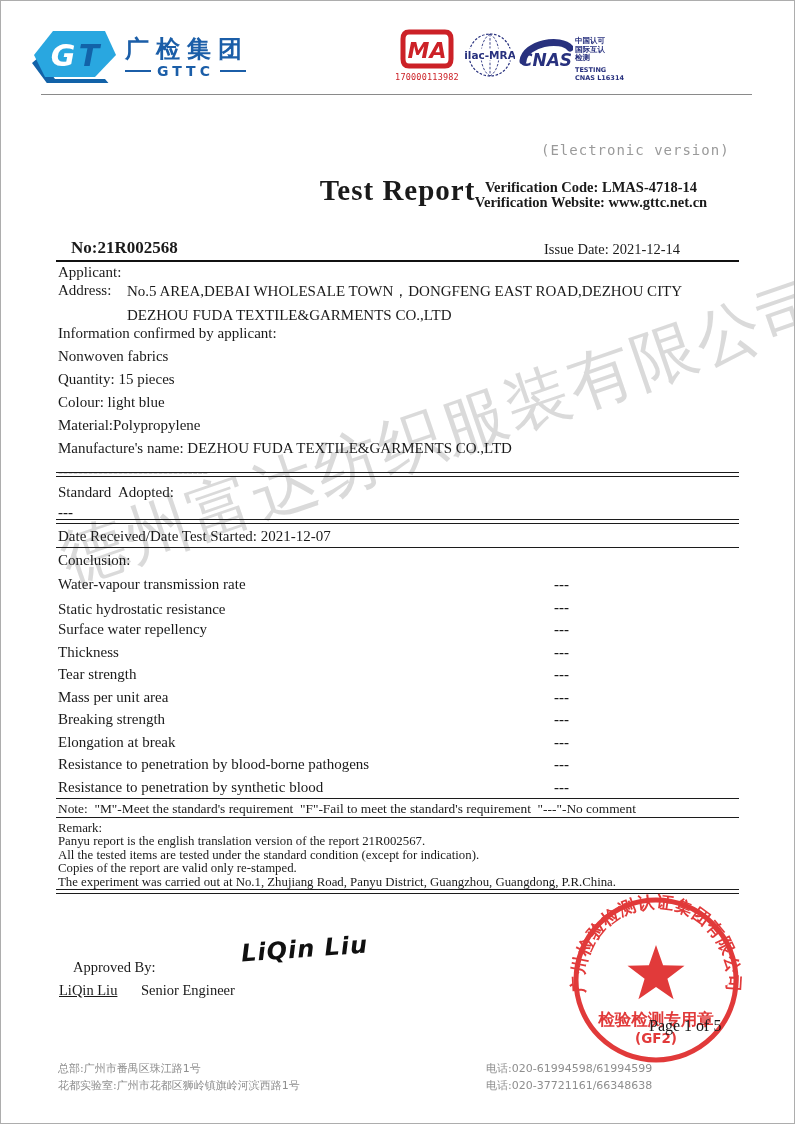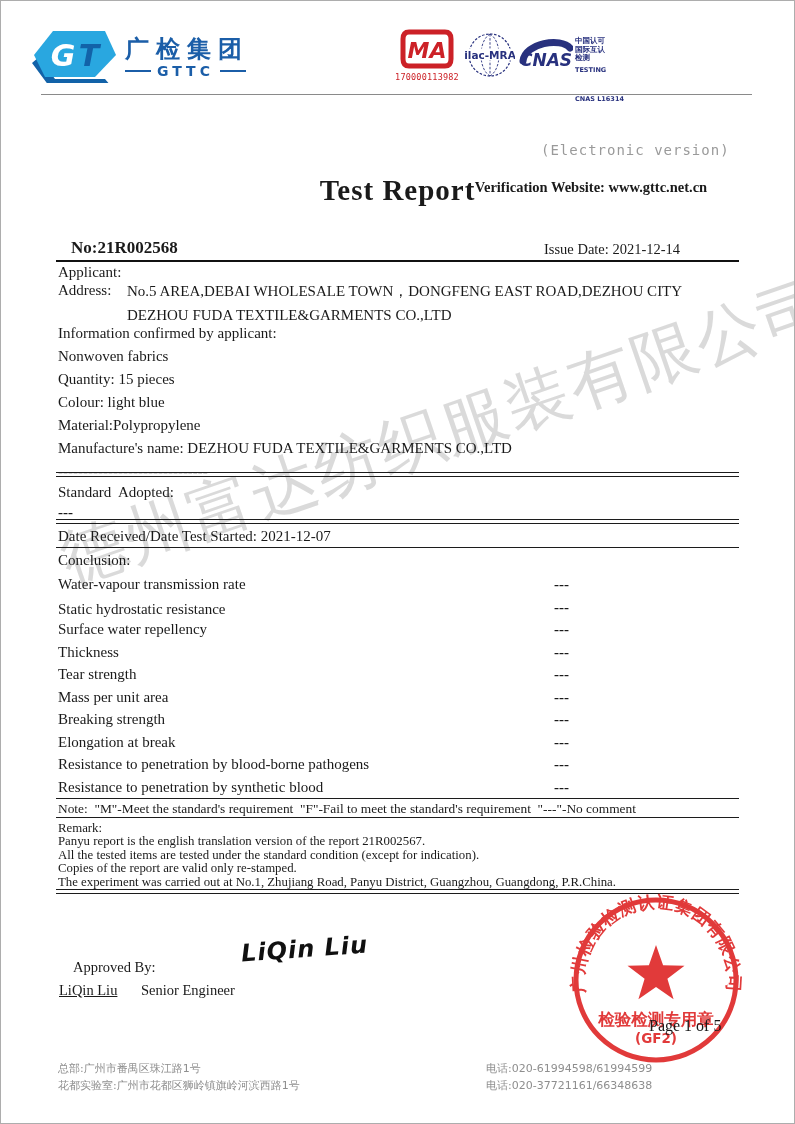--- a/index.html
+++ b/index.html
@@ -14,21 +14,21 @@
   .rule{position:absolute;left:55px;right:55px;height:0;border-top:1.5px solid #1c1c1c;z-index:1;}
   .rule--thick{border-top:2.6px solid #111;}
   .rule--double{height:3px;border-top:1.4px solid #1c1c1c;border-bottom:1.4px solid #1c1c1c;}
   .rule--hdr{left:40px;right:42px;border-top:1px solid #8a8a8a;}
   
   .logo-cn{font-family:"DejaVu Sans",sans-serif;font-weight:bold;font-size:24px;letter-spacing:7px;color:#1b5ea8;}
   .logo-en{font-family:"DejaVu Sans",sans-serif;font-weight:bold;font-size:14px;letter-spacing:4px;color:#1b5ea8;display:flex;align-items:center;gap:6px;}
   .logo-en .dash{display:inline-block;width:26px;height:0;border-top:2px solid #1b5ea8;}
   .cma-num{font-family:"DejaVu Sans Mono",monospace;font-size:8.5px;color:#cc2127;letter-spacing:0.2px;}
   .cnas-side{font-family:"DejaVu Sans",sans-serif;color:#28317e;line-height:8.5px;font-size:7.5px;font-weight:bold;}
-  .cnas-side .lat{font-size:6.5px;line-height:8px;margin-top:21px;}
+  .cnas-side .lat{font-size:6.5px;line-height:8px;}
   
   .title-main{width:100%;text-align:center;font-size:29px;font-weight:bold;letter-spacing:1px;margin-top:40px;}
   .title-ver{font-family:"DejaVu Sans Mono",monospace;font-size:14px;letter-spacing:1px;color:#9a9a9a;}
   .verify{width:320px;text-align:center;font-weight:bold;font-size:14.5px;line-height:14.5px;}
   
   .no-text{font-size:17px;font-weight:bold;}
   .issue{font-size:14.5px;}
   .body15{font-size:15px;}
   .pre{white-space:pre;}
   .info-lines{font-size:15px;line-height:23px;}
@@ -94,20 +94,21 @@
     <div class="lat" style="margin-top:3px;">TESTING</div>
     <div class="lat">CNAS L16314</div>
   </div>
 
   <div class="rule rule--hdr" style="top:93px;"></div>
 
   <div class="abs z1 title-main" style="left:0;top:133px;">Test Report</div>
   <div class="abs z1 title-ver" style="left:540px;top:141px;">(Electronic version)</div>
 
   <div class="abs z1 verify" style="left:430px;top:179px;">
+    <div>Verification Code: LMAS-4718-14</div>
     <div>Verification Website: www.gttc.net.cn</div>
   </div>
 
   <div class="abs z1 no-text" style="left:70px;top:237px;">No:21R002568</div>
   <div class="abs z1 issue" style="left:543px;top:240px;">Issue Date: 2021-12-14</div>
   <div class="rule rule--thick" style="top:259px;"></div>
 
   <div class="abs z1 body15" style="left:57px;top:263px;">Applicant:</div>
   <div class="abs z1 body15" style="left:126px;top:263px;margin-top:43px;">DEZHOU FUDA TEXTILE&amp;GARMENTS CO.,LTD</div>
   <div class="abs z1 body15" style="left:57px;top:281px;">Address:</div>

